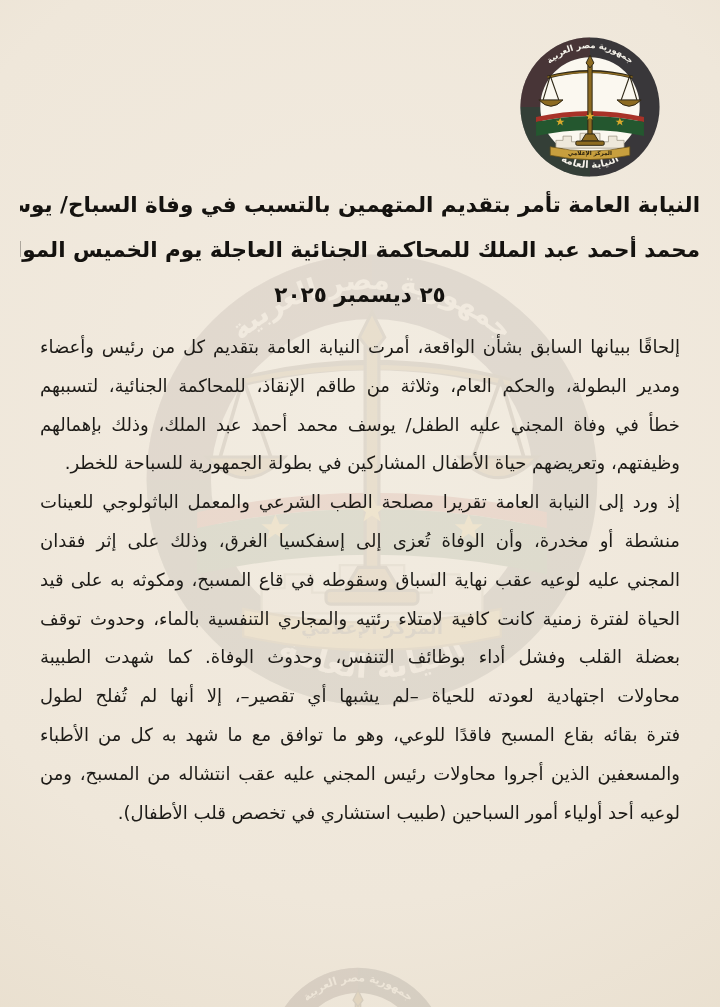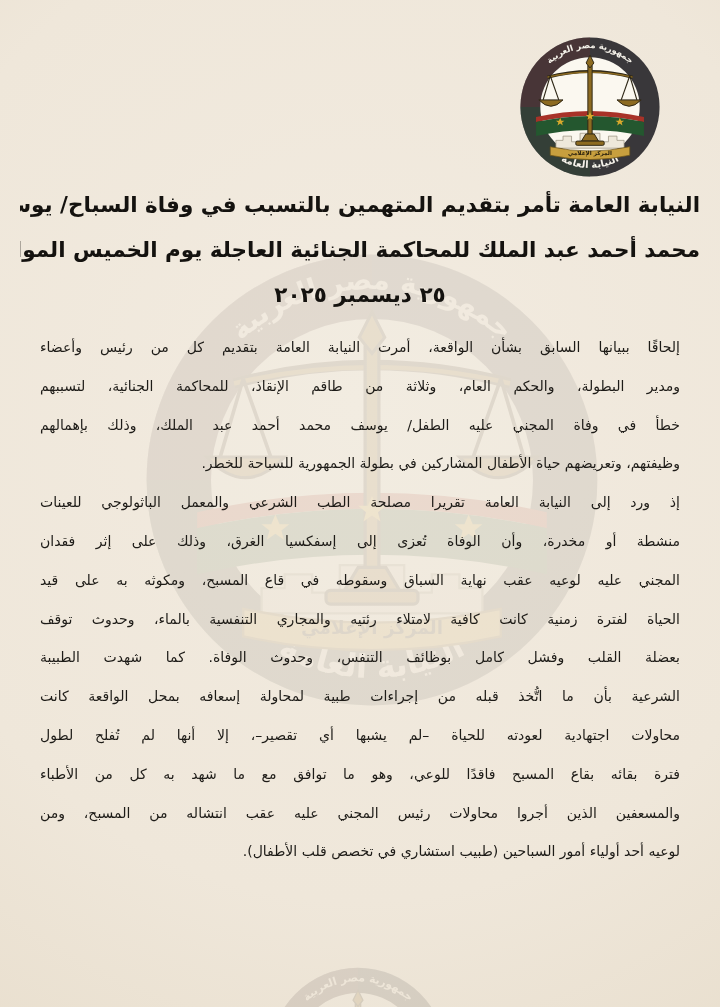--- a/index.html
+++ b/index.html
@@ -17,21 +17,21 @@
   .watermark.big{left:142px;top:250px;width:460px;height:460px;}
   .watermark.bottom{left:268px;top:966px;width:180px;height:180px;opacity:0.12;}
   .headline{
     position:absolute;top:182px;left:20px;right:20px;
     text-align:center;font-weight:bold;font-size:21.5px;line-height:45px;
     color:#14120f;
   }
   .headline .hl{white-space:nowrap;overflow:hidden;}
   .body-text{
     position:absolute;top:328px;right:40px;left:40px;
-    font-size:14px;color:#1d1b17;
+    font-size:18px;color:#1d1b17;
   }
   .bl{
     height:38.8px;line-height:38.8px;
     white-space:nowrap;overflow:hidden;
     text-align:justify;text-align-last:justify;text-justify:inter-word;
   }
   .bl.end{text-align-last:right;}
 </style>
 </head>
 <body>
@@ -101,21 +101,20 @@
 
   <div class="body-text">
     <div class="bl">إلحاقًا ببيانها السابق بشأن الواقعة، أمرت النيابة العامة بتقديم كل من رئيس وأعضاء</div>
     <div class="bl">ومدير البطولة، والحكم العام، وثلاثة من طاقم الإنقاذ، للمحاكمة الجنائية، لتسببهم</div>
     <div class="bl">خطأ في وفاة المجني عليه الطفل/ يوسف محمد أحمد عبد الملك، وذلك بإهمالهم</div>
     <div class="bl end">وظيفتهم، وتعريضهم حياة الأطفال المشاركين في بطولة الجمهورية للسباحة للخطر.</div>
     <div class="bl">إذ ورد إلى النيابة العامة تقريرا مصلحة الطب الشرعي والمعمل الباثولوجي للعينات</div>
     <div class="bl">منشطة أو مخدرة، وأن الوفاة تُعزى إلى إسفكسيا الغرق، وذلك على إثر فقدان</div>
     <div class="bl">المجني عليه لوعيه عقب نهاية السباق وسقوطه في قاع المسبح، ومكوثه به على قيد</div>
     <div class="bl">الحياة لفترة زمنية كانت كافية لامتلاء رئتيه والمجاري التنفسية بالماء، وحدوث توقف</div>
-    <div class="bl">بعضلة القلب وفشل كامل بوظائف التنفس، وحدوث الوفاة. كما شهدت الطبيبة</div>
-    <div class="bl">الشرعية بأن ما اتُّخذ قبله من إجراءات طبية لمحاولة إسعافه بمحل الواقعة كانت</div>
+    <div class="bl">بعضلة القلب وفشل أداء بوظائف التنفس، وحدوث الوفاة. كما شهدت الطبيبة</div>
     <div class="bl">محاولات اجتهادية لعودته للحياة –لم يشبها أي تقصير–، إلا أنها لم تُفلح لطول</div>
     <div class="bl">فترة بقائه بقاع المسبح فاقدًا للوعي، وهو ما توافق مع ما شهد به كل من الأطباء</div>
     <div class="bl">والمسعفين الذين أجروا محاولات رئيس المجني عليه عقب انتشاله من المسبح، ومن</div>
     <div class="bl end">لوعيه أحد أولياء أمور السباحين (طبيب استشاري في تخصص قلب الأطفال).</div>
   </div>
 
 </div>
 
 </body></html>

